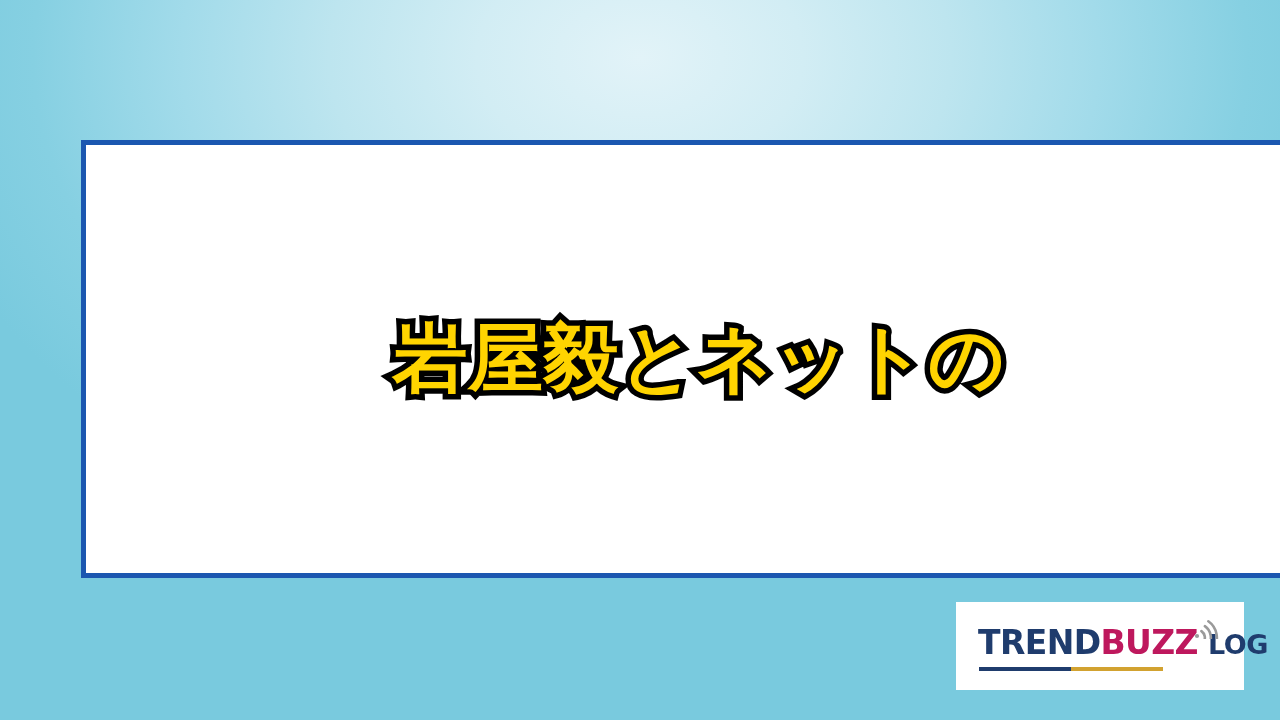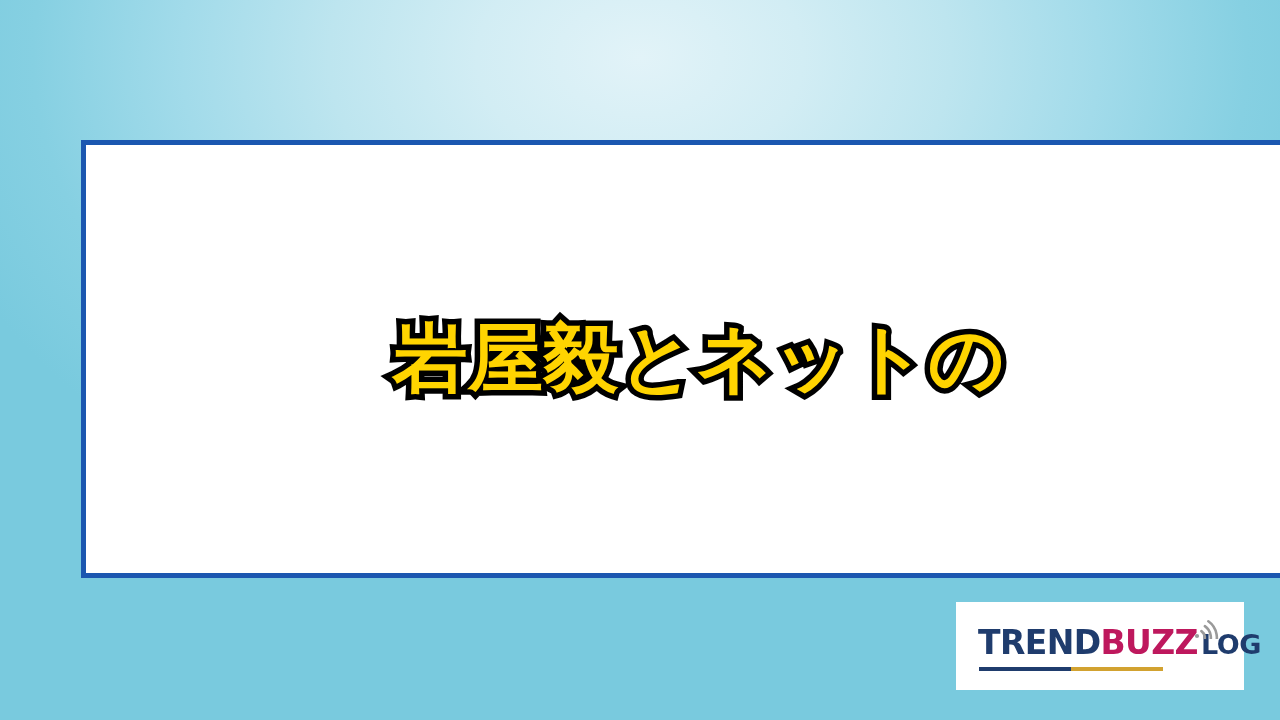--- a/index.html
+++ b/index.html
@@ -97,21 +97,21 @@
   }
   .logo-buzz {
     font-size: 33px;
     color: #be185d;
     letter-spacing: -0.6px;
   }
   .logo-log {
     font-size: 27px;
     color: #1f3c6d;
     letter-spacing: -0.4px;
-    margin-left: 3px;
+    margin-left: 10px;
   }
 
   .logo-underline {
     position: absolute;
     left: 1px;
     top: 50px;
     width: 184px;
     height: 4px;
     display: flex;
   }

